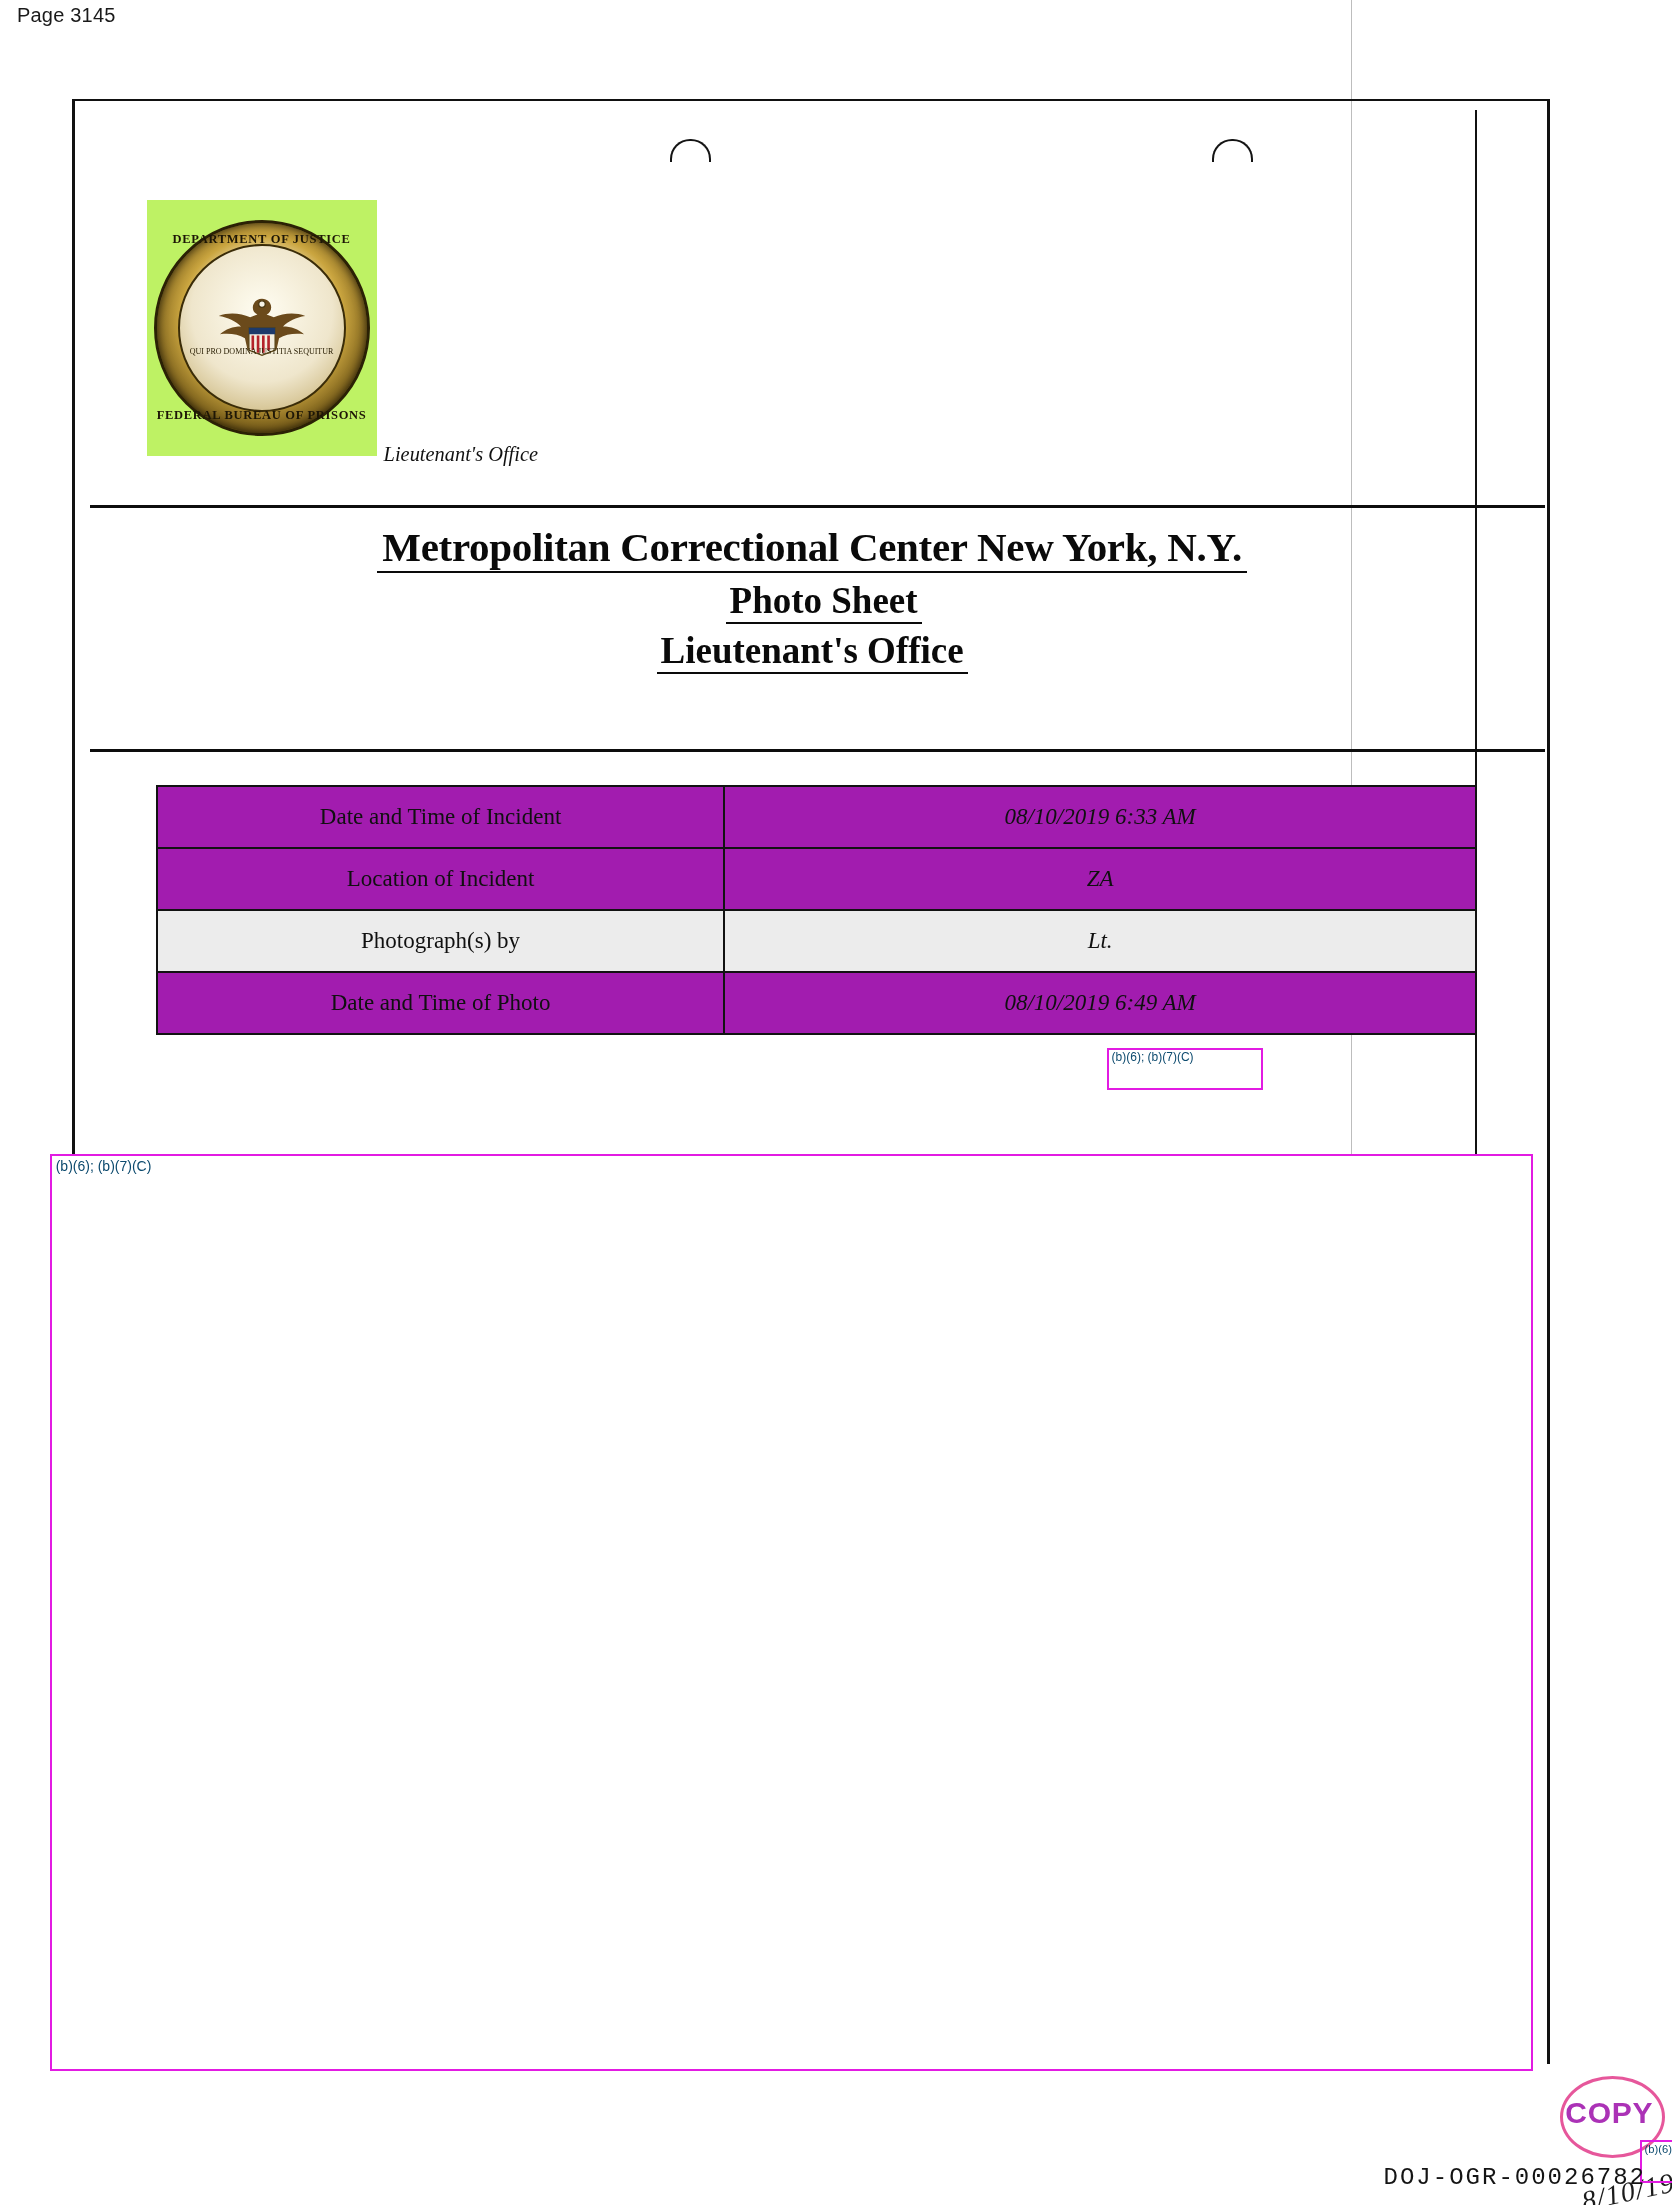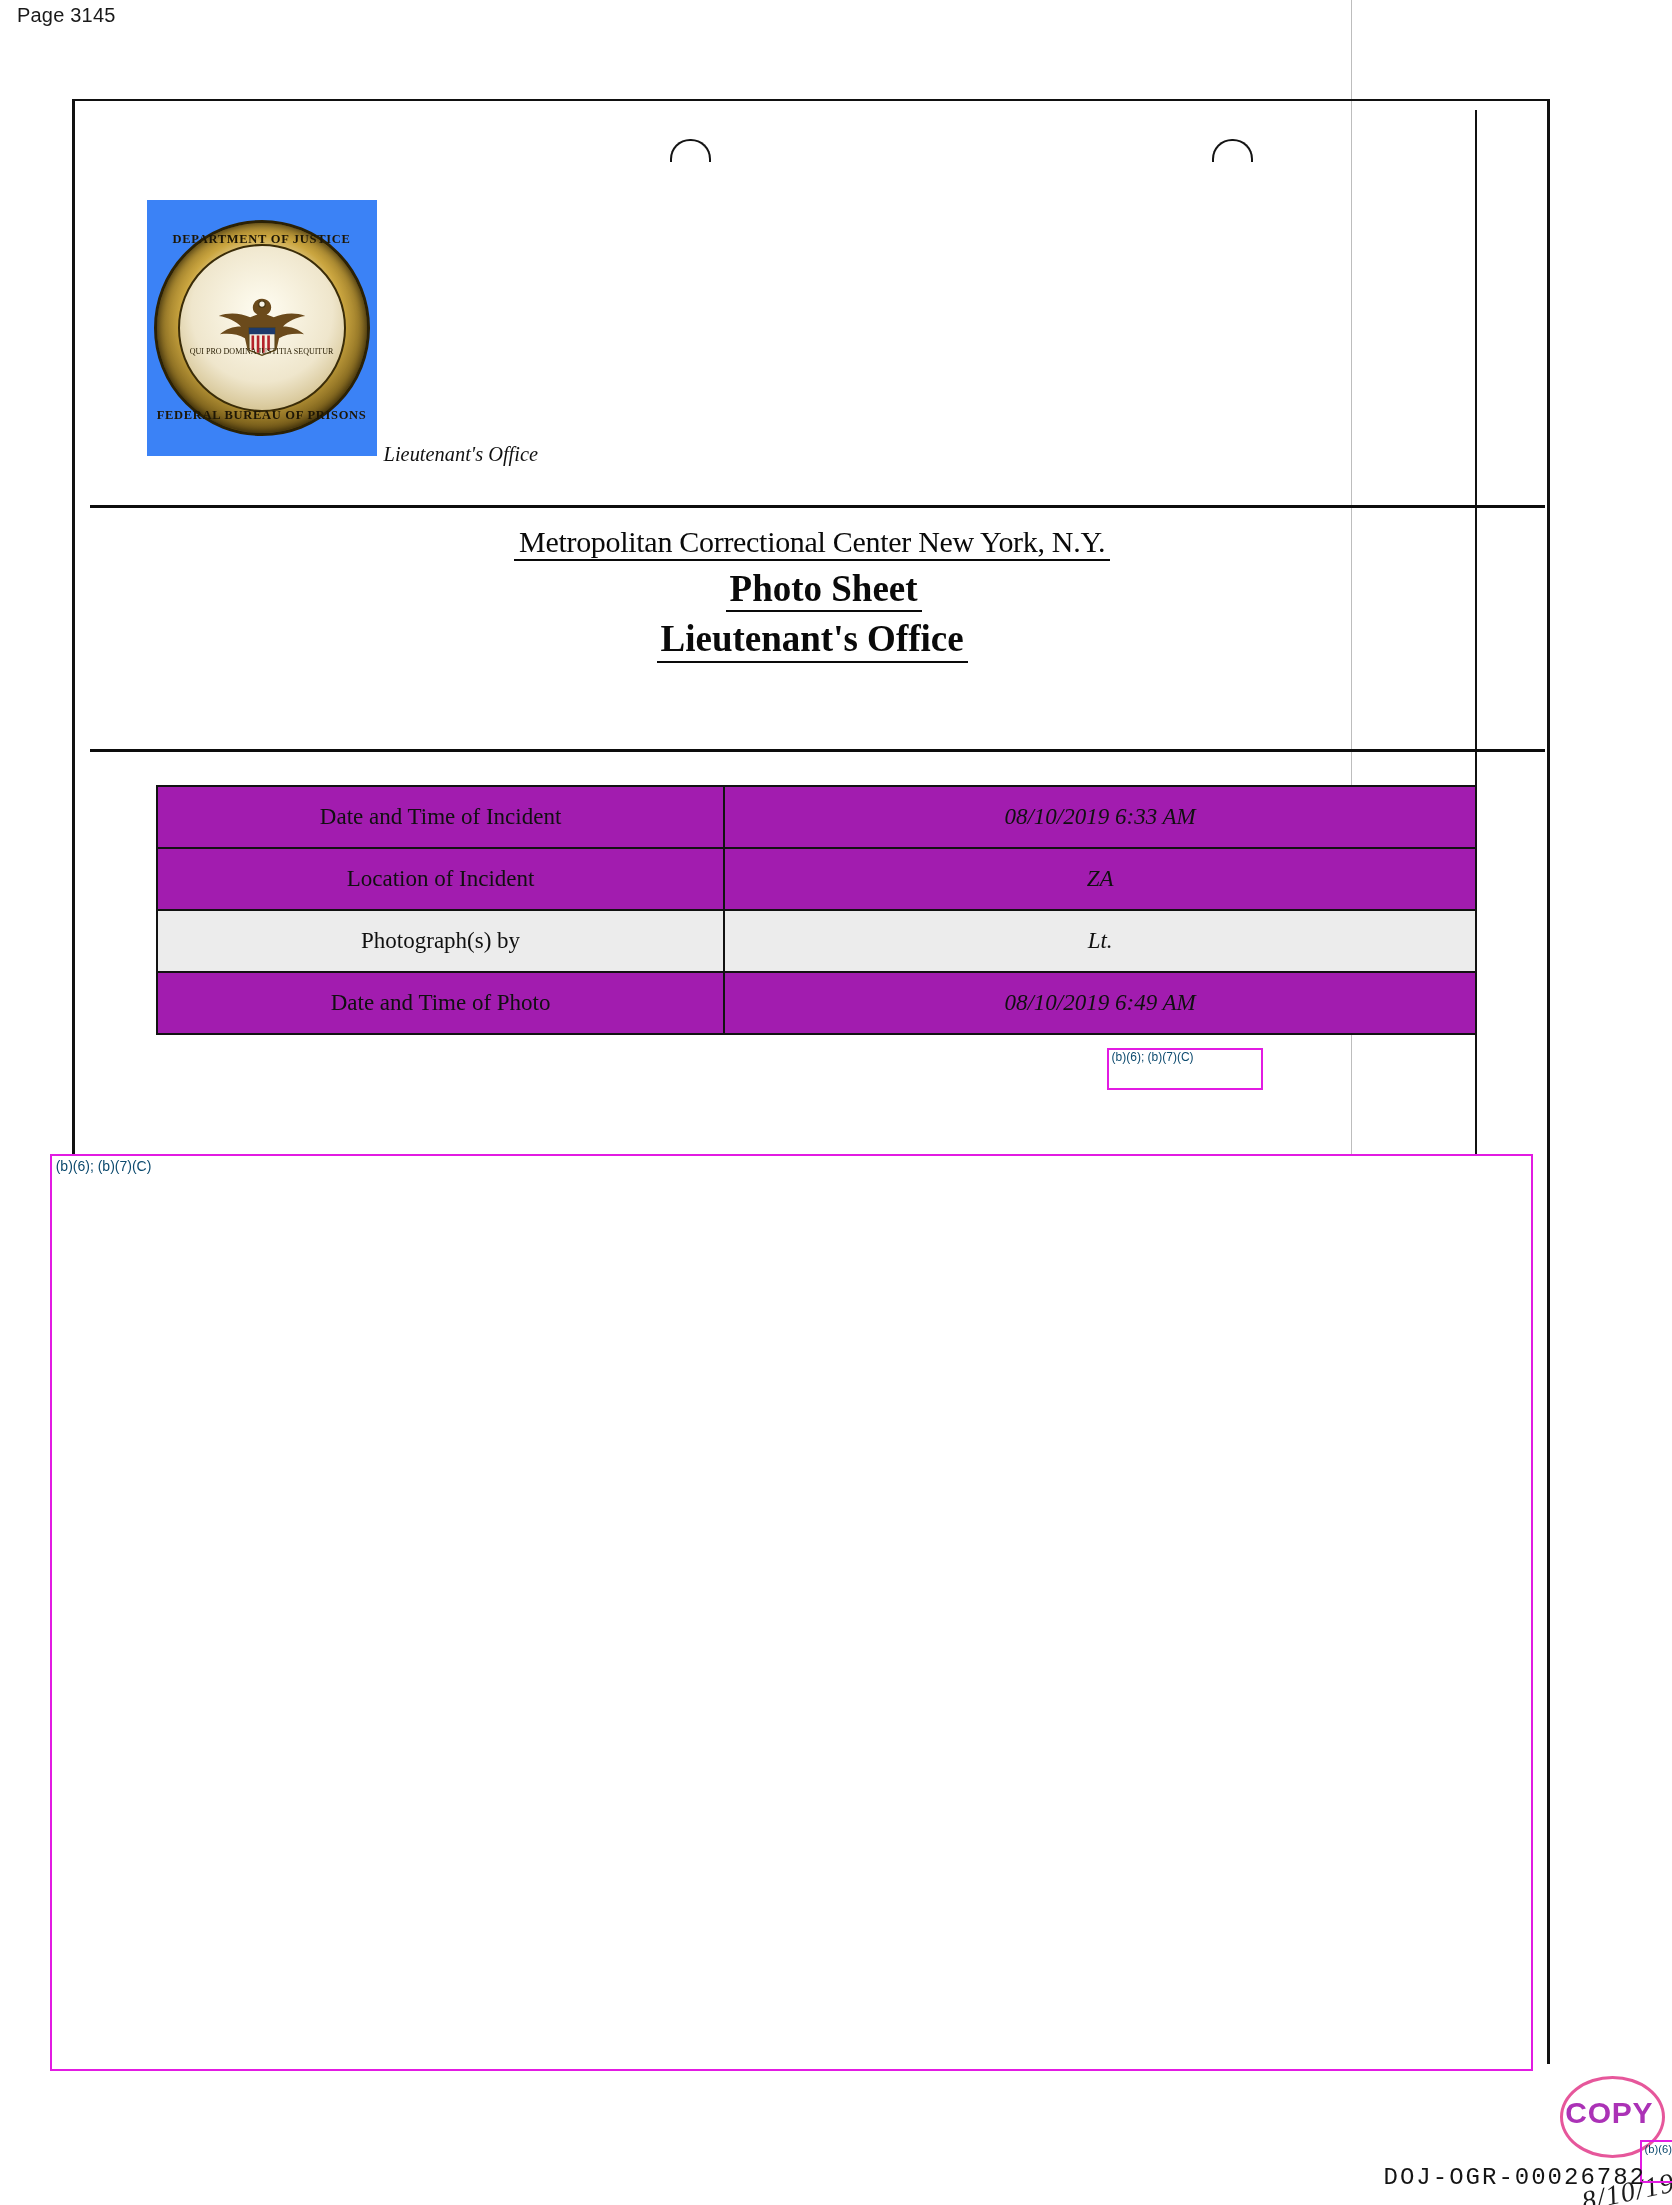--- a/index.html
+++ b/index.html
@@ -107,21 +107,21 @@
     top: 9.2px;
     width: 1475px;
     height: 408px;
   }
   .seal {
     position: absolute;
     left: 72px;
     top: 99px;
     width: 230px;
     height: 256px;
-    background: #3b82f6;
+    background: #bef264;
     overflow: hidden;
   }
   .seal-inner {
     position: absolute;
     left: 50%;
     top: 50%;
     transform: translate(-50%, -50%);
     width: 210px;
     height: 210px;
     border-radius: 50%;
@@ -201,22 +201,22 @@
   
   .title-block {
     position: absolute;
     left: 2.6px;
     top: 434px;
     width: 1475px;
     text-align: center;
   }
   .title-main {
     font-family: "Liberation Serif", serif;
-    font-weight: normal;
-    font-size: 30px;
+    font-weight: bold;
+    font-size: 41px;
     color: #0a0a0a;
     letter-spacing: -0.3px;
     line-height: 1.06;
     display: inline-block;
     border-bottom: 2.6px solid #0a0a0a;
     padding: 0 5.3px 1.3px 5.3px;
   }
   .title-sub {
     display: inline-block;
     font-family: "Liberation Serif", serif;

